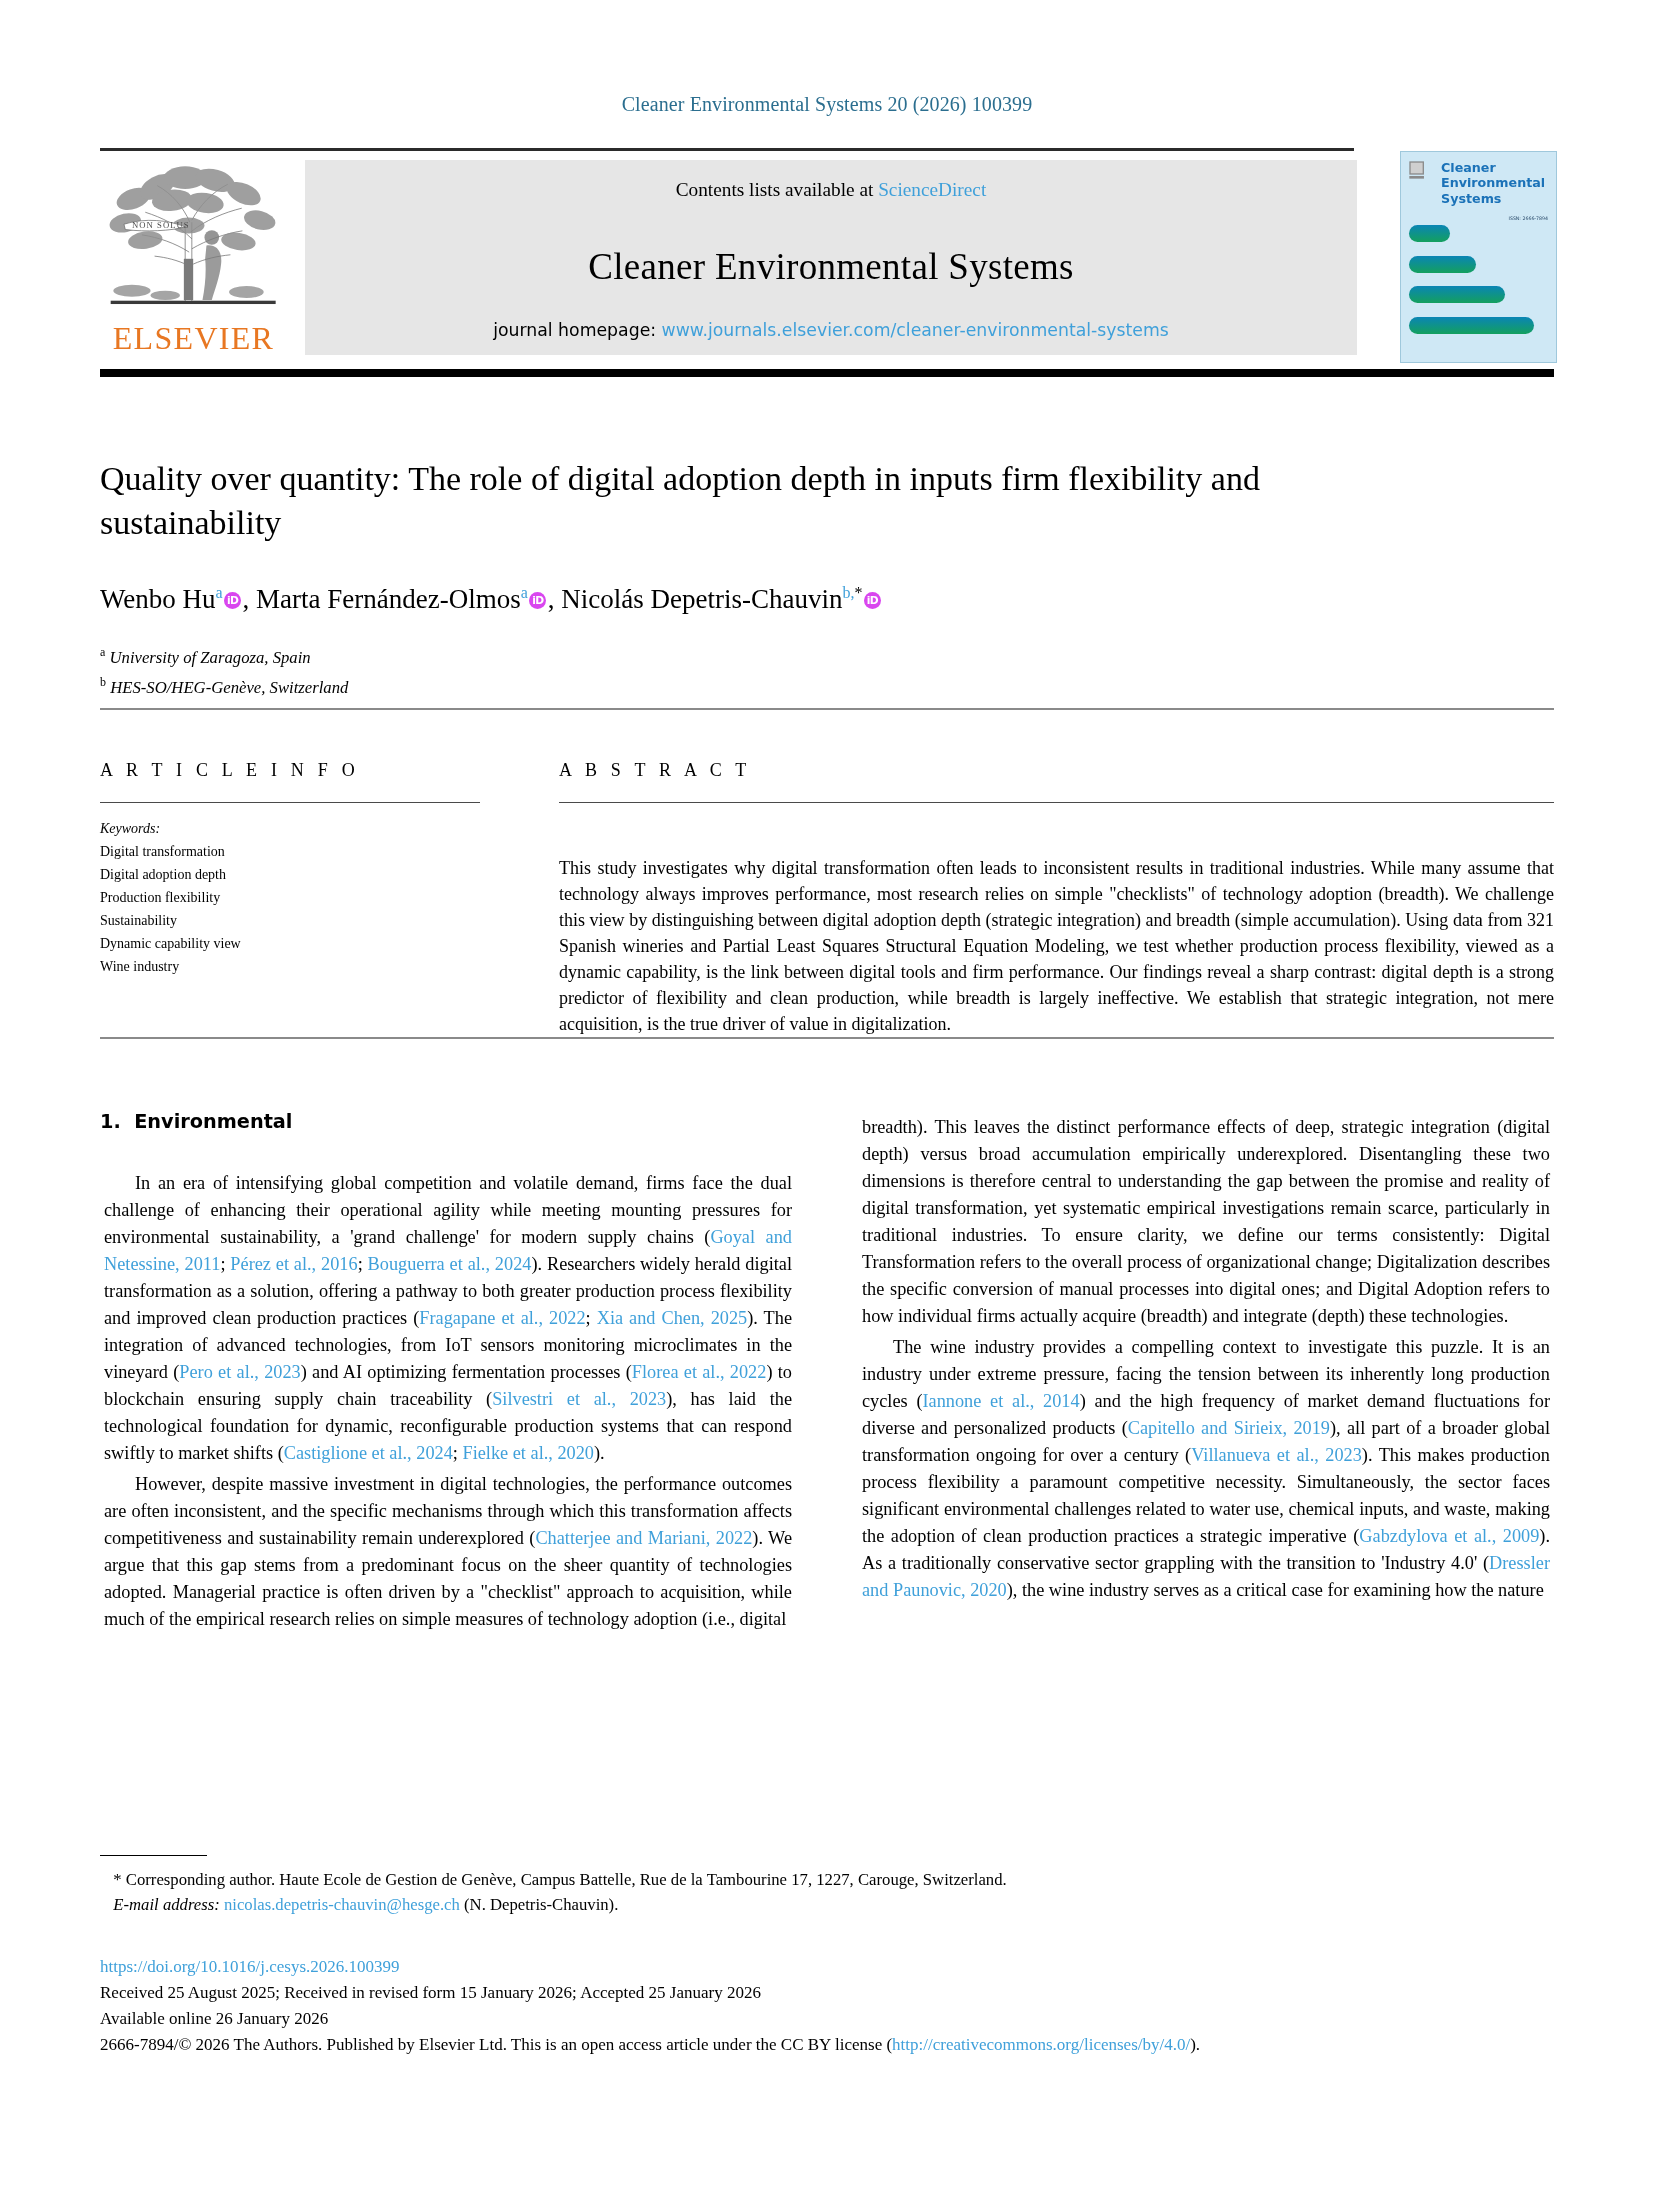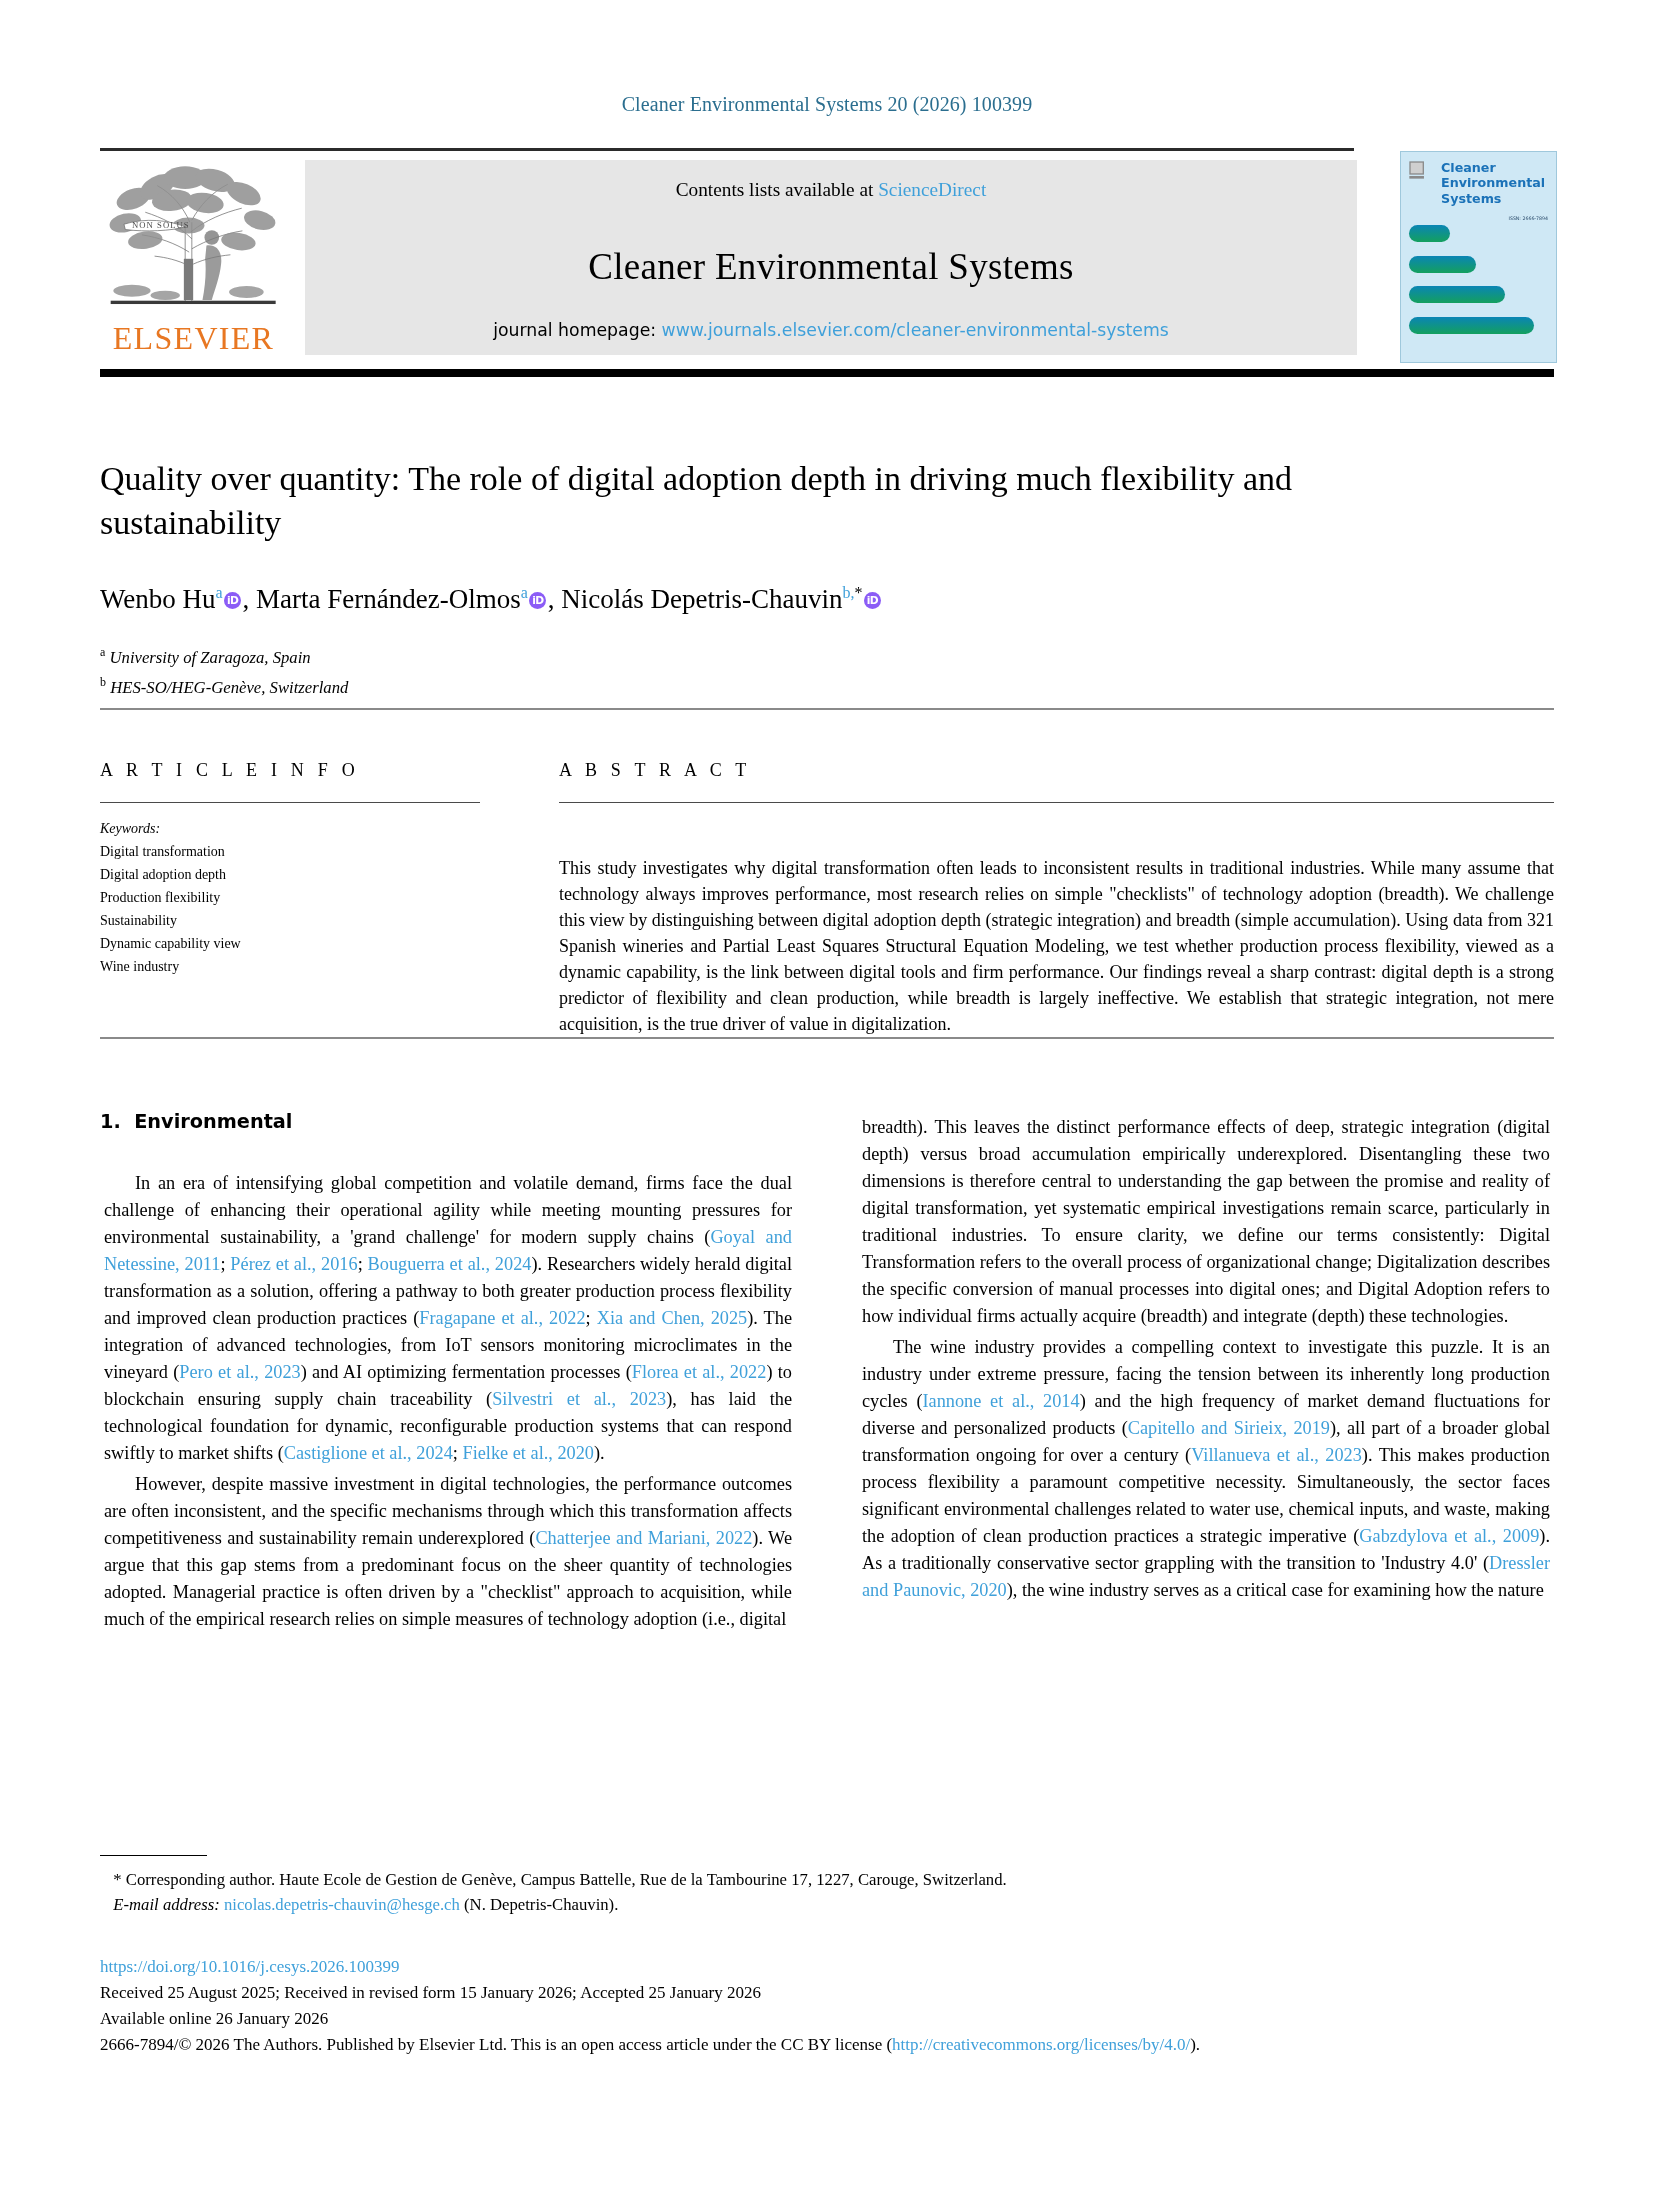--- a/index.html
+++ b/index.html
@@ -172,21 +172,21 @@
   .sup {
     font-size: 16px;
     vertical-align: super;
     color: #3fa0da;
   }
   .sup-star { color: #000; }
   .orcid {
     display: inline-block;
     width: 17.3px; height: 17.3px;
     border-radius: 50%;
-    background: #8b5cf6;
+    background: #d946ef;
     color: #ffffff;
     font-family: "DejaVu Sans", "Liberation Sans", sans-serif;
     font-size: 10.7px;
     font-weight: bold;
     line-height: 17.3px;
     text-align: center;
     vertical-align: 4px;
     margin: 0 1.3px;
     letter-spacing: -0.7px;
   }
@@ -396,21 +396,21 @@
         <div class="cbar" style="left:8px; top:0px;   width:41px;"></div>
         <div class="cbar" style="left:8px; top:31px;  width:67px;"></div>
         <div class="cbar" style="left:8px; top:61px;  width:96px;"></div>
         <div class="cbar" style="left:8px; top:92px; width:125px;"></div>
       </div>
     </div>
   </div>
 
   <div class="thick-rule"></div>
 
-  <h1 class="title" style="margin:0;font-weight:normal;">Quality over quantity: The role of digital adoption depth in driving much flexibility and sustainability</h1>
+  <h1 class="title" style="margin:0;font-weight:normal;">Quality over quantity: The role of digital adoption depth in inputs firm flexibility and sustainability</h1>
 
   <div class="authors">
     <span>Wenbo Hu</span><span class="sup">a</span><span class="orcid">iD</span><span>, </span><span>Marta Fernández-Olmos</span><span class="sup">a</span><span class="orcid">iD</span><span>, </span><span>Nicolás Depetris-Chauvin</span><span class="sup">b,</span><span class="sup sup-star">*</span><span class="orcid">iD</span>
   </div>
 
   <div class="affil">
     <div><span class="mk">a</span> <span>University of Zaragoza, Spain</span></div>
     <div><span class="mk">b</span> <span>HES-SO/HEG-Genève, Switzerland</span></div>
   </div>
 

